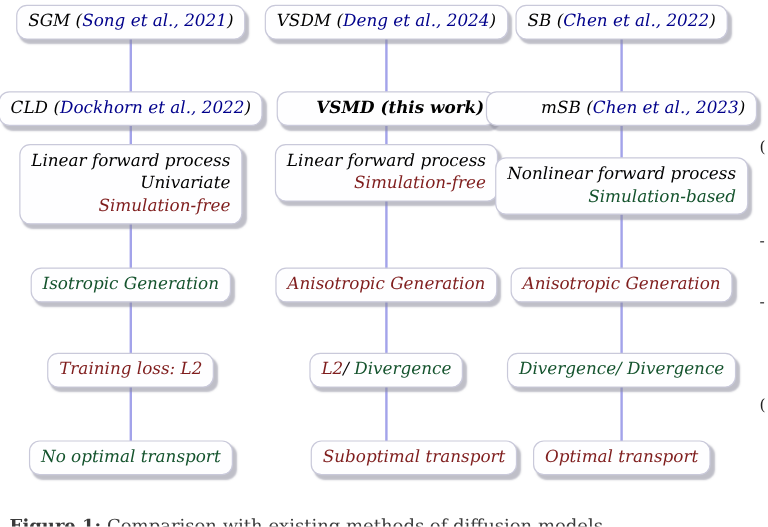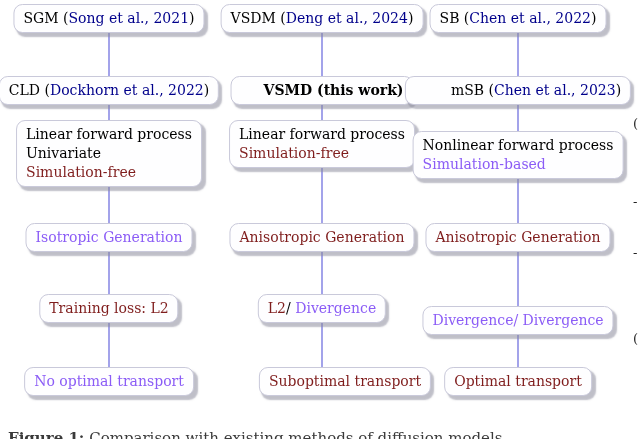--- a/index.html
+++ b/index.html
@@ -10,27 +10,27 @@
   .column{position:absolute;top:0;height:439px;width:220px;}
   .vline{
     position:absolute;left:50%;width:1.5px;margin-left:-0.75px;
     background:#a3a3ea;z-index:1;
   }
   .node{
     position:absolute;left:50%;transform:translateX(-50%);
     background:#fefeff;border:1px solid #c9c9da;border-radius:9px;
     box-shadow:3px 3.5px 1.5px rgba(138,138,155,0.55);
     padding:4px 9px;z-index:2;white-space:nowrap;
-    font-size:14px;line-height:19px;text-align:left;color:#000;
+    font-size:14px;line-height:19px;text-align:right;color:#000;font-style:italic;
   }
   .node.bold{font-weight:bold;padding-left:32px;}
   .seg-k{color:#000000;}
   .seg-b{color:#00008b;}
   .seg-g{color:#7f1d1d;}
-  .seg-r{color:#8b5cf6;}
+  .seg-r{color:#14532d;}
   #caption{
     position:absolute;left:8px;top:429px;width:630px;
     font-size:15px;color:#3a3a3a;white-space:nowrap;z-index:3;
   }
   #caption .cap-label{font-weight:bold;}
   .edge-frag{
     position:absolute;left:633px;font-size:13px;color:#222;z-index:3;
     font-family:"DejaVu Serif","Liberation Serif",serif;
   }
 </style>
@@ -92,21 +92,21 @@
         <div class="node" style="top: 76px; padding-left: 45px;">
           <div><span class="seg-k">mSB (</span><span class="seg-b">Chen et al., 2023</span><span class="seg-k">)</span></div>
         </div>
         <div class="node" style="top: 131px;">
           <div><span class="seg-k">Nonlinear forward process</span></div>
           <div><span class="seg-r">Simulation-based</span></div>
         </div>
         <div class="node" style="top: 223px;">
           <div><span class="seg-g">Anisotropic Generation</span></div>
         </div>
-        <div class="node" style="top: 294px; margin-top: 12px;">
+        <div class="node" style="top: 294px;">
           <div><span class="seg-r">Divergence/ Divergence</span></div>
         </div>
         <div class="node" style="top: 367px;">
           <div><span class="seg-g">Optimal transport</span></div>
         </div>
       </div>
     </div>
   <div id="caption">
     <span class="cap-label">Figure 1:</span><span> Comparison with existing methods of diffusion models.</span>
   </div>

